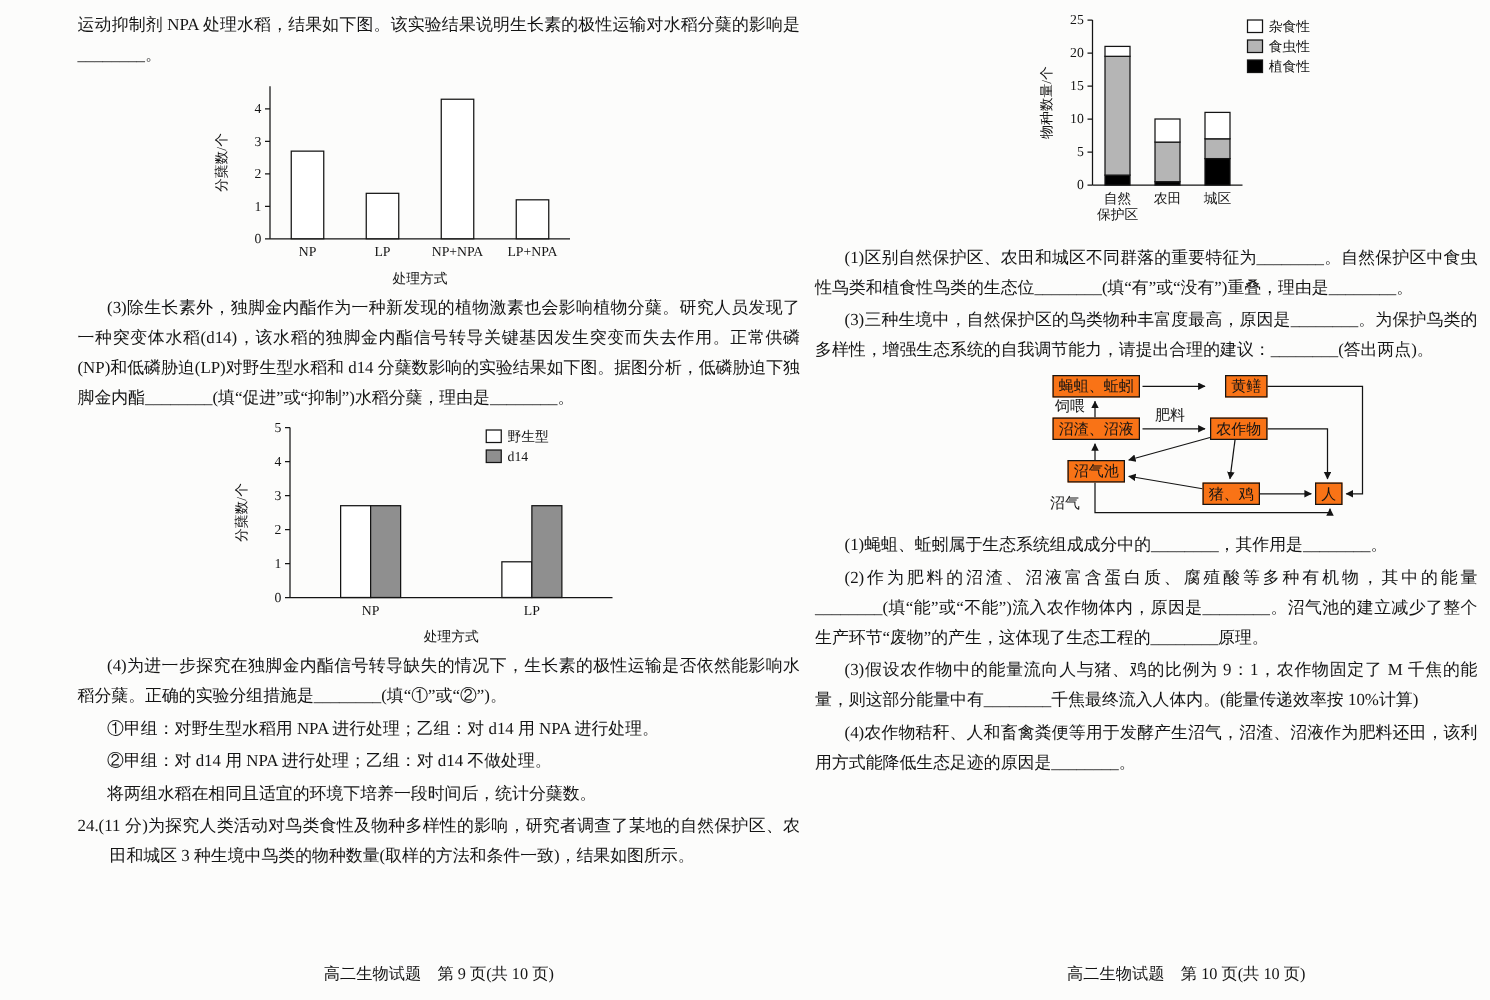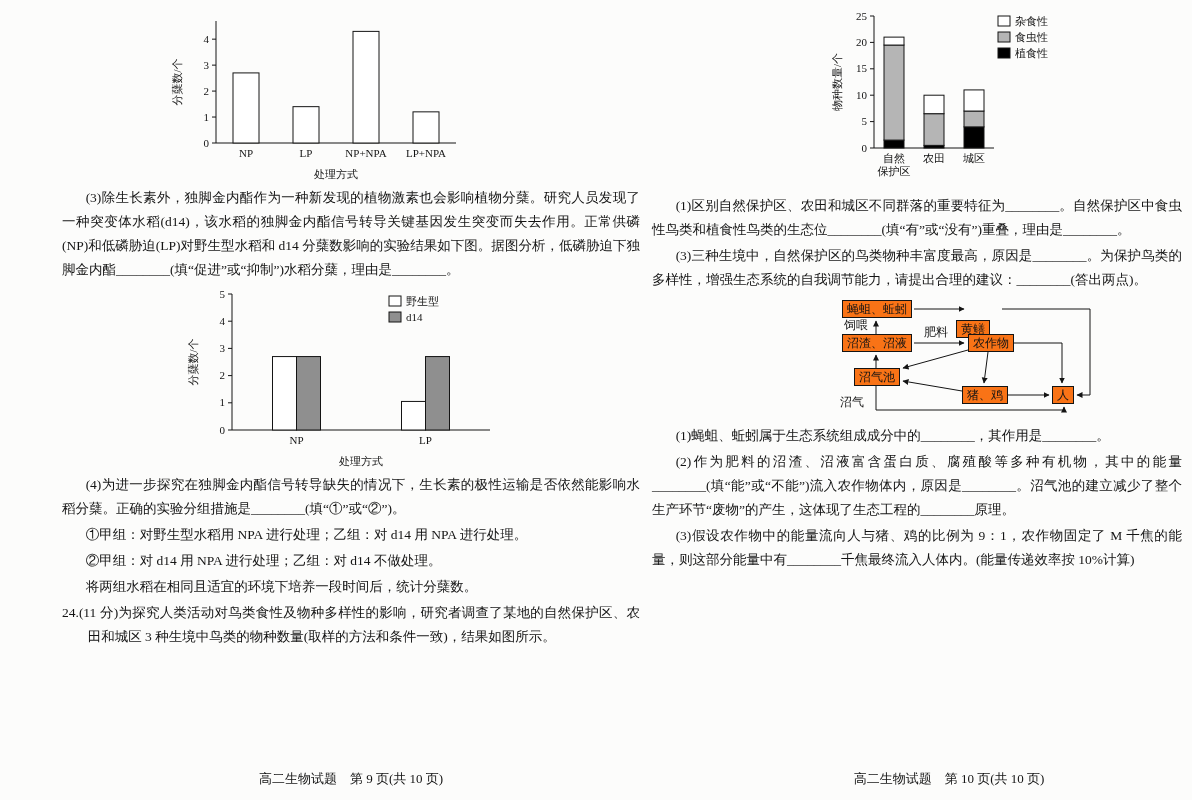--- a/index.html
+++ b/index.html
@@ -26,20 +26,21 @@
   .diagram{position:relative;width:272px;height:120px;margin:6px 0 6px 184px;font-size:12px;line-height:16px;}
   .dbox{position:absolute;border:1px solid #141414;background:#f97316;padding:0 4px;white-space:nowrap;text-indent:0;}
   .dlabel{position:absolute;white-space:nowrap;text-indent:0;}
   .diag-arrows{position:absolute;left:0;top:0;}
   .diag-arrows polyline{fill:none;stroke:#141414;stroke-width:1;}
 </style>
 </head>
 <body>
 
 <div class="col" id="col-left">
+  <p class="flush">运动抑制剂 NPA 处理水稻，结果如下图。该实验结果说明生长素的极性运输对水稻分蘖的影响是________。</p>
 
   <div class="chart-mount c1"><svg width="302" height="172">
         <line x1="48" y1="10" x2="48" y2="132" stroke="#141414"></line>
         <line x1="48" y1="132" x2="288" y2="132" stroke="#141414"></line>
         <line x1="44" y1="132" x2="48" y2="132" stroke="#141414"></line>
         <text x="41" y="135.5" text-anchor="end" font-size="11">0</text>
         <line x1="44" y1="106.04255319148936" x2="48" y2="106.04255319148936" stroke="#141414"></line>
         <text x="41" y="109.54255319148936" text-anchor="end" font-size="11">1</text>
         <line x1="44" y1="80.08510638297872" x2="48" y2="80.08510638297872" stroke="#141414"></line>
         <text x="41" y="83.58510638297872" text-anchor="end" font-size="11">2</text>
@@ -153,30 +154,31 @@
       <polyline points="40,70 40,57" marker-end="url(#ah)"></polyline>
       <polyline points="152,54 148,85" marker-end="url(#ah)"></polyline>
       <polyline points="132,52 67,70" marker-end="url(#ah)"></polyline>
       <polyline points="166,11 254,11 254,97 241,97" marker-end="url(#ah)"></polyline>
       <polyline points="178,45 226,45 226,85" marker-end="url(#ah)"></polyline>
       <polyline points="172,97 213,97" marker-end="url(#ah)"></polyline>
       <polyline points="126,93 67,83" marker-end="url(#ah)"></polyline>
       <polyline points="40,88 40,112 228,112 228,109" marker-end="url(#ah)"></polyline>
     </svg>
     <div class="dbox" style="left:6px;top:2px;">蝇蛆、蚯蚓</div>
-    <div class="dbox" style="left:120px;top:2px;margin-top:20px;">黄鳝</div>
+    <div class="dbox" style="left:144px;top:2px;">黄鳝</div>
     <div class="dbox" style="left:6px;top:36px;">沼渣、沼液</div>
     <div class="dbox" style="left:132px;top:36px;">农作物</div>
     <div class="dbox" style="left:18px;top:70px;">沼气池</div>
     <div class="dbox" style="left:126px;top:88px;">猪、鸡</div>
     <div class="dbox" style="left:216px;top:88px;">人</div>
     <div class="dlabel" style="left:8px;top:19px;">饲喂</div>
     <div class="dlabel" style="left:88px;top:26px;">肥料</div>
     <div class="dlabel" style="left:4px;top:96px;">沼气</div>
   </div>
 
   <p class="para">(1)蝇蛆、蚯蚓属于生态系统组成成分中的________，其作用是________。</p>
   <p class="para">(2)作为肥料的沼渣、沼液富含蛋白质、腐殖酸等多种有机物，其中的能量________(填“能”或“不能”)流入农作物体内，原因是________。沼气池的建立减少了整个生产环节“废物”的产生，这体现了生态工程的________原理。</p>
   <p class="para">(3)假设农作物中的能量流向人与猪、鸡的比例为 9：1，农作物固定了 M 千焦的能量，则这部分能量中有________千焦最终流入人体内。(能量传递效率按 10%计算)</p>
+  <p class="para">(4)农作物秸秆、人和畜禽粪便等用于发酵产生沼气，沼渣、沼液作为肥料还田，该利用方式能降低生态足迹的原因是________。</p>
 </div>
 
 <div class="footer" id="footer-left">高二生物试题　第 9 页(共 10 页)</div>
 <div class="footer" id="footer-right">高二生物试题　第 10 页(共 10 页)</div>
 
 </body></html>

